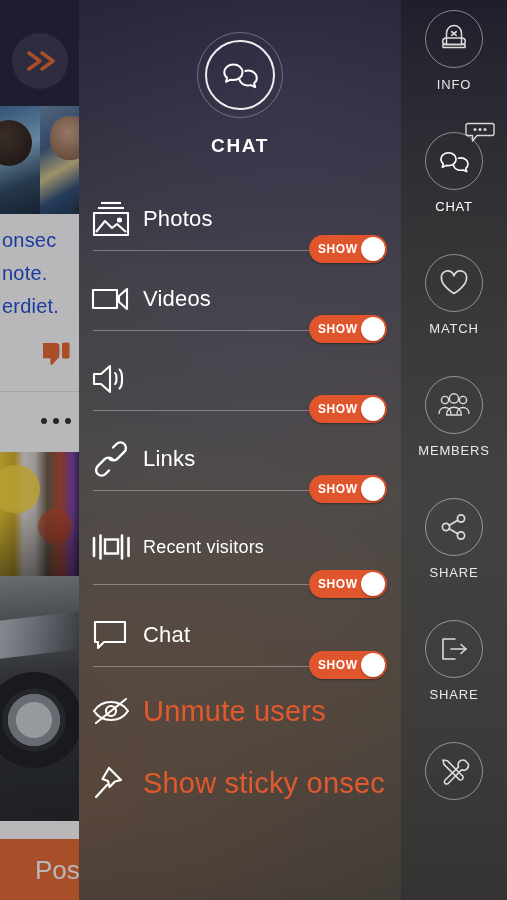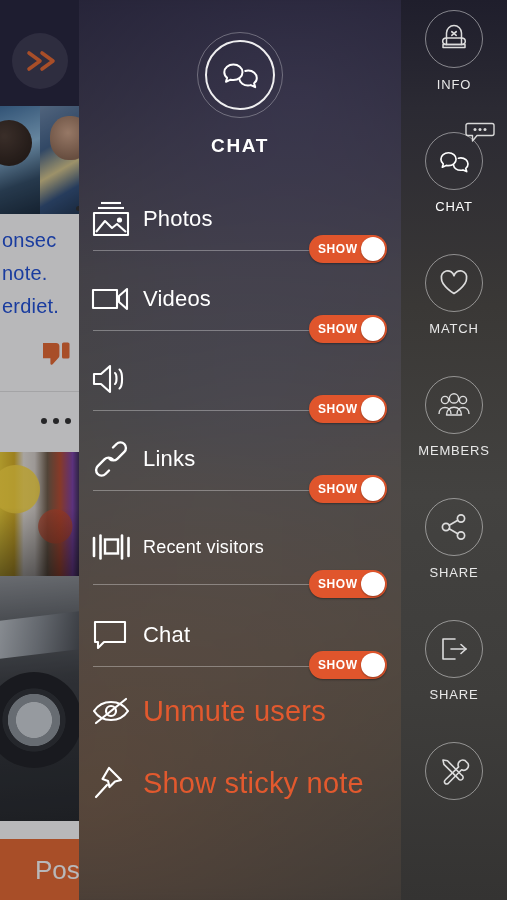--- a/index.html
+++ b/index.html
@@ -309,21 +309,21 @@
         <span class="lbl">Unmute users</span>
       </div>
 
       <div class="row action">
         <span class="ic">
           <svg width="40" height="38" viewBox="0 0 40 38" fill="none" stroke="#ffffff" stroke-width="2.2" stroke-linecap="round" stroke-linejoin="round">
             <path d="M18 4l12 12-6 1.5-5.5 5.5L17 17 11.5 15z"></path>
             <line x1="16" y1="21" x2="5" y2="33"></line>
           </svg>
         </span>
-        <span class="lbl">Show sticky note</span>
+        <span class="lbl">Show sticky onsec</span>
       </div>
 
     </div>
   </div>
 
   <div class="rail">
 
     <div class="rail-item">
       <div class="rail-circle">
         <svg width="32" height="28" viewBox="0 0 32 28" fill="none" stroke="#dcdcdc" stroke-width="1.5" stroke-linecap="round" stroke-linejoin="round">

